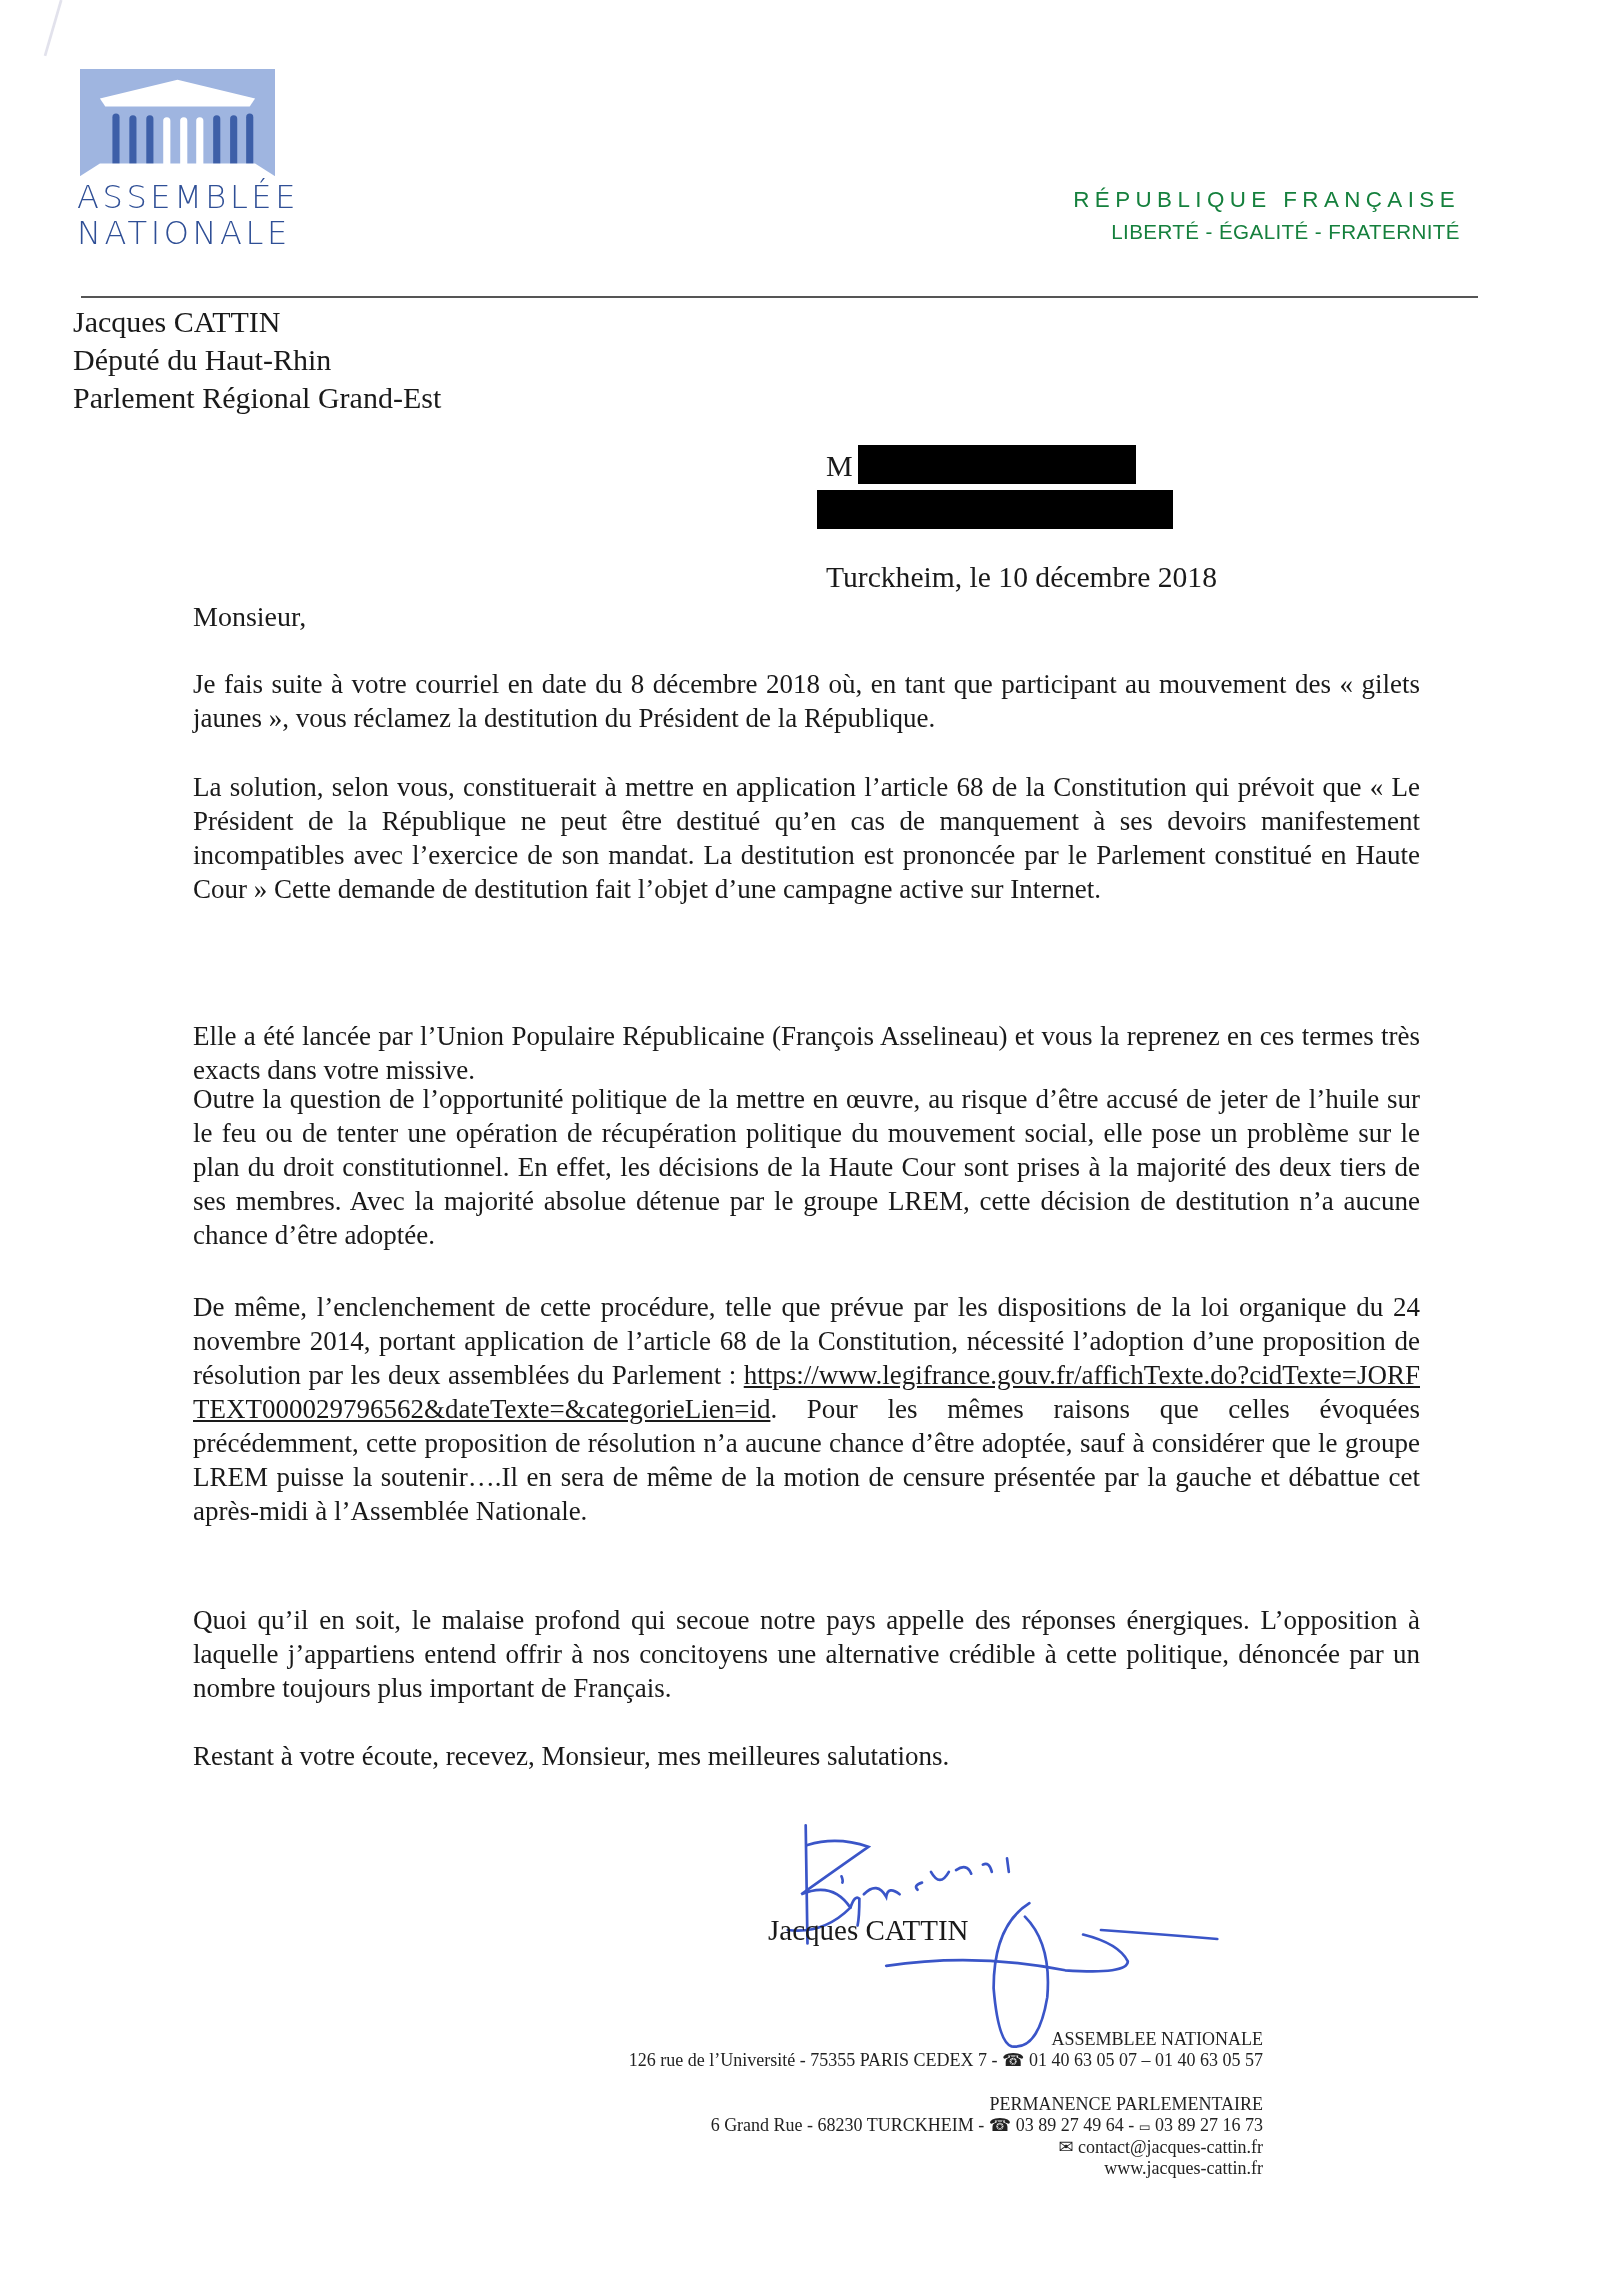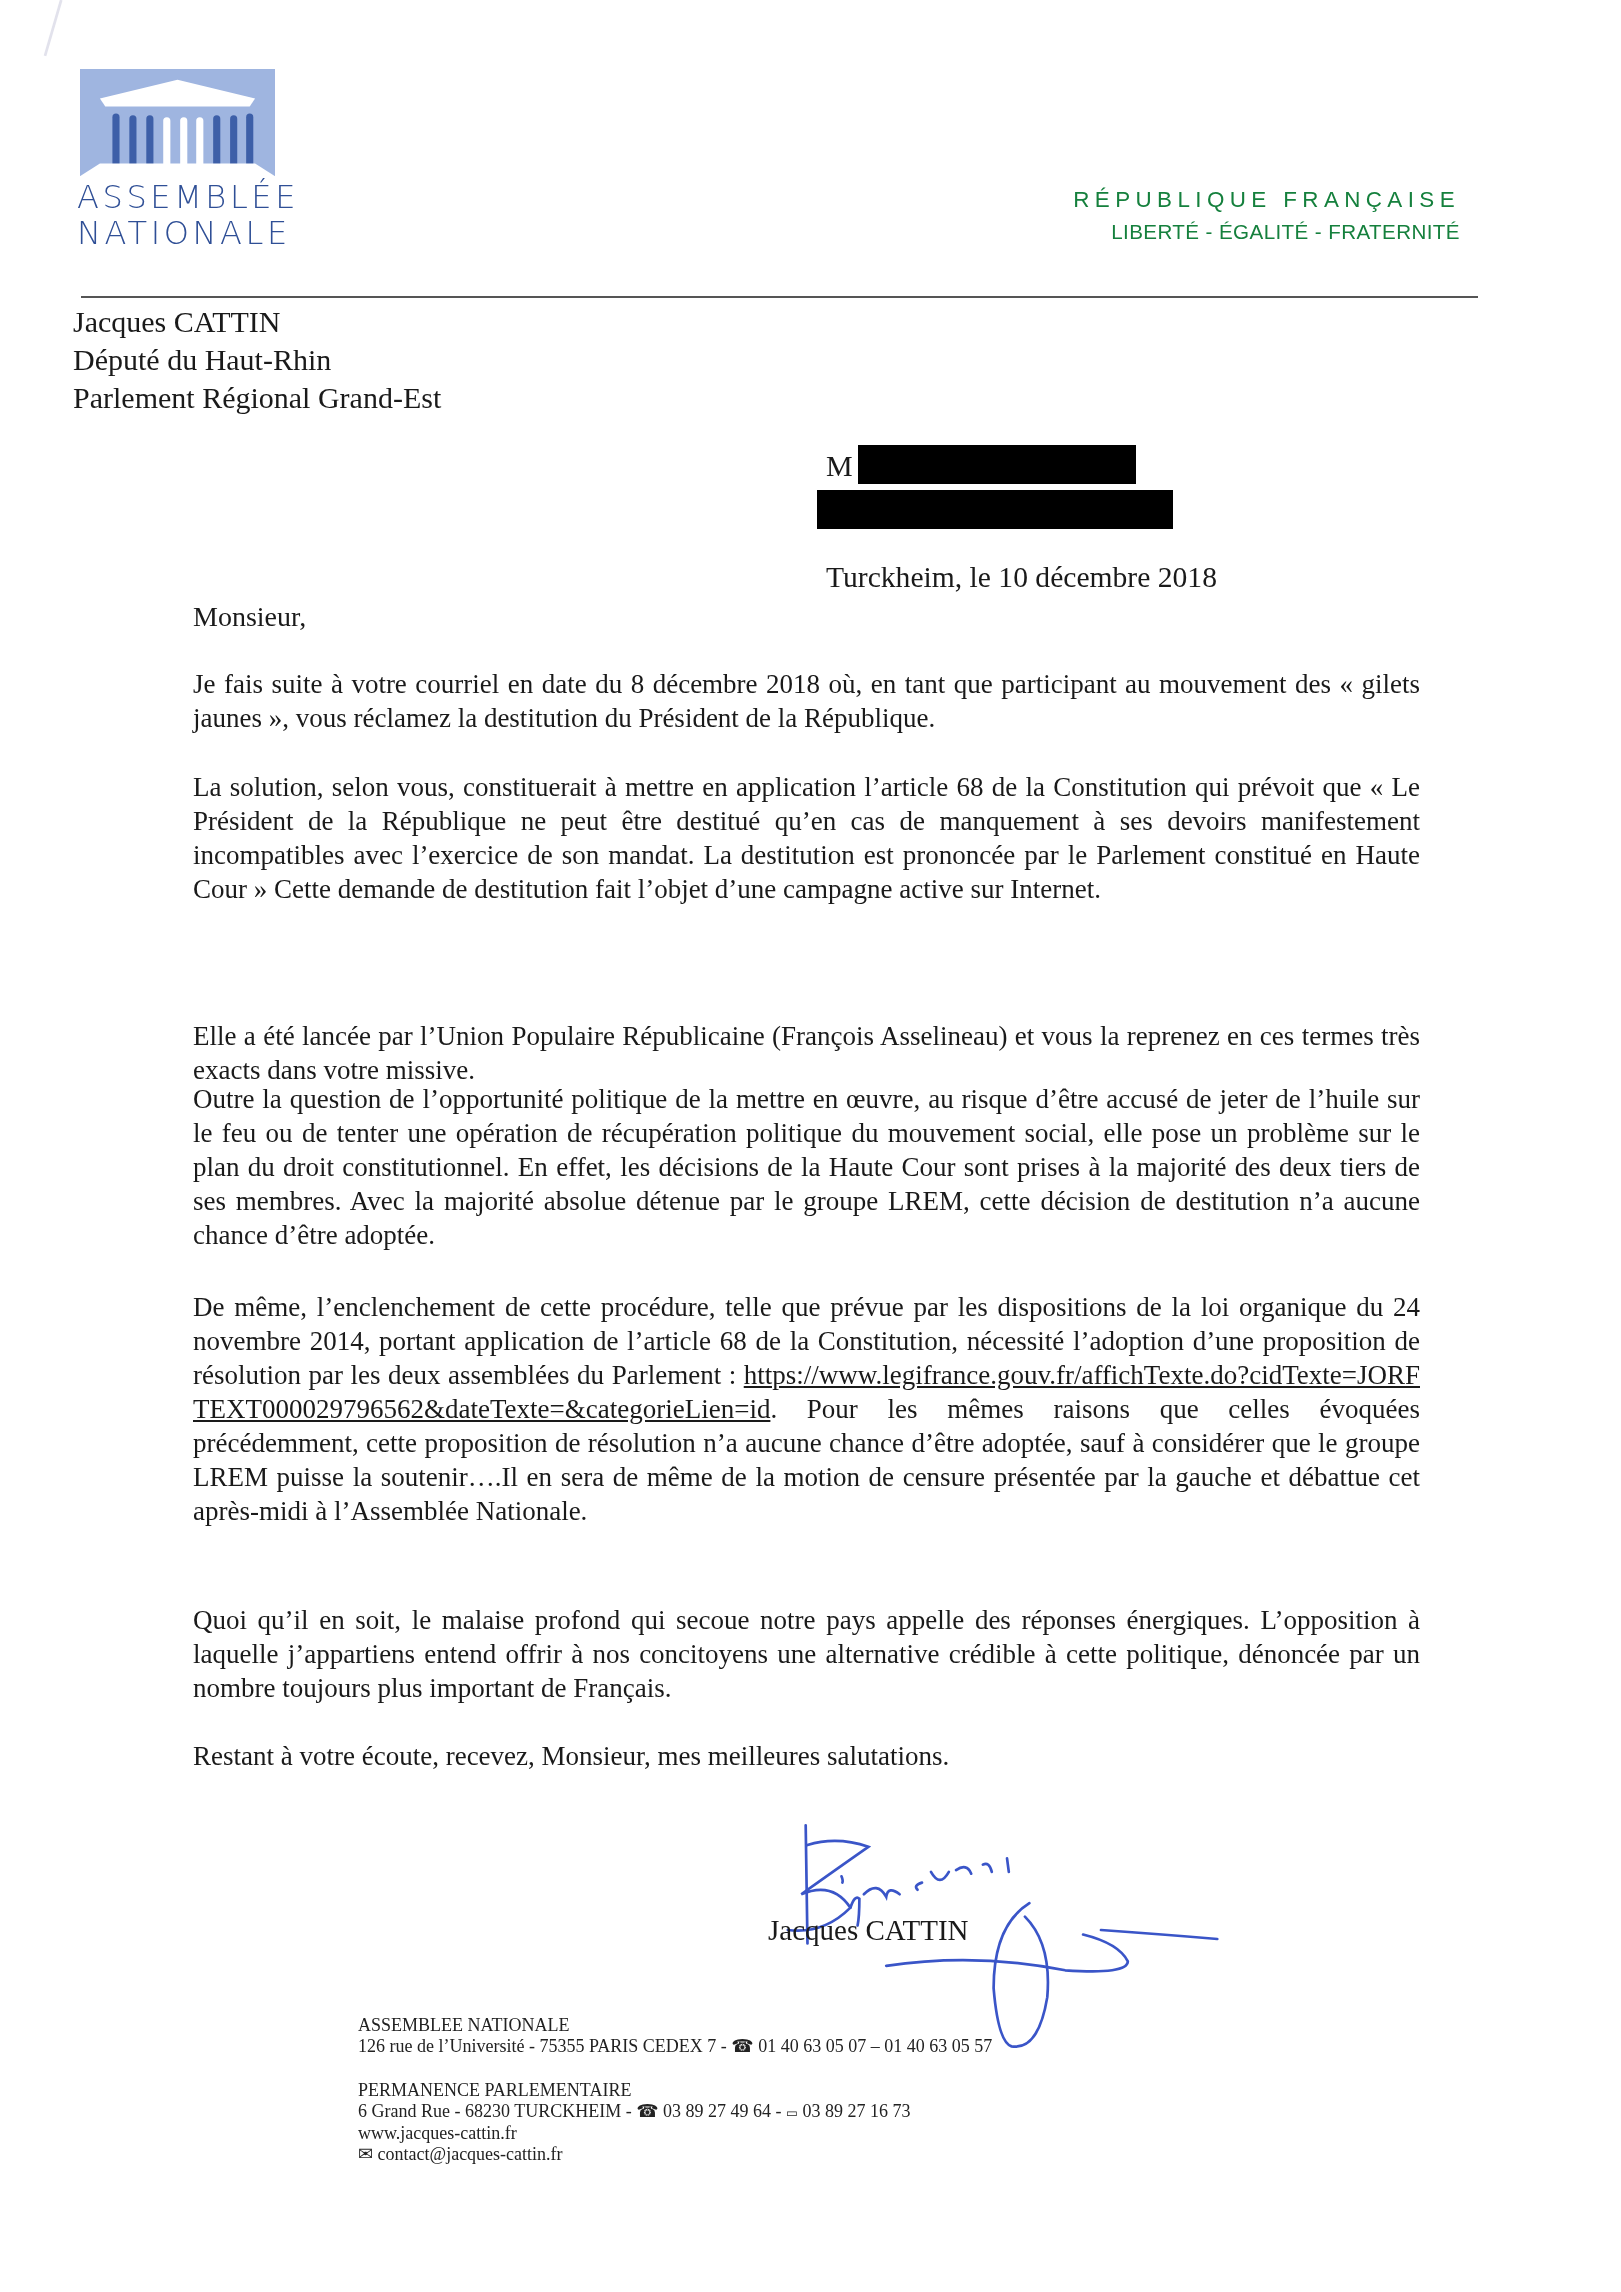--- a/index.html
+++ b/index.html
@@ -16,21 +16,21 @@
   .recipient-m { left:826px; top:448px; font-size:30px; line-height:36px; }
   .redact1 { left:858px; top:445px; width:278px; height:39px; background:#000; }
   .redact2 { left:817px; top:490px; width:356px; height:39px; background:#000; }
   .date { left:826px; top:559px; font-size:29.6px; line-height:36px; }
   .salutation { left:193px; top:600px; font-size:28px; line-height:34px; }
   .body { left:193px; width:1227px; font-size:27px; line-height:34px; text-align:justify; }
   .body p { margin:0; }
   .link { text-decoration:underline; color:#1a1a1a; word-break:break-all; }
   .sig-name { left:768px; top:1912px; font-size:29px; line-height:36px; }
   .signature { left:752px; top:1809px; }
-  .footer { left:358px; width:905px; text-align:left; font-size:18px; line-height:20.6px; color:#222; }
+  .footer { left:358px; width:905px; text-align:right; font-size:18px; line-height:20.6px; color:#222;margin-top:14px; }
   .pen-mark { left:36px; top:0px; }
 </style>
 </head>
 <body>
 
 <svg class="abs pen-mark" width="54" height="63" viewBox="0 0 60 70">
   <path d="M28 0 L10 62" stroke="#e2e2ec" stroke-width="3" fill="none"></path>
 </svg>
 
 <div class="abs logo-box">
@@ -127,18 +127,18 @@
   <div>
     <span>126 rue de l’Université - 75355 PARIS CEDEX 7 - </span><span>☎</span><span> 01 40 63 05 07 – 01 40 63 05 57</span>
   </div>
 </div>
 
 <div class="abs footer" style="top:2080px;">
   <div>PERMANENCE PARLEMENTAIRE</div>
   <div>
     <span>6 Grand Rue - 68230 TURCKHEIM - </span><span>☎</span><span> 03 89 27 49 64 - </span><span style="font-size:12.5px;">▭</span><span> 03 89 27 16 73</span>
   </div>
-  <div>www.jacques-cattin.fr</div>
   <div>
     <span>✉</span><span> contact@jacques-cattin.fr</span>
   </div>
+  <div>www.jacques-cattin.fr</div>
 </div>
 
 
 </body></html>

